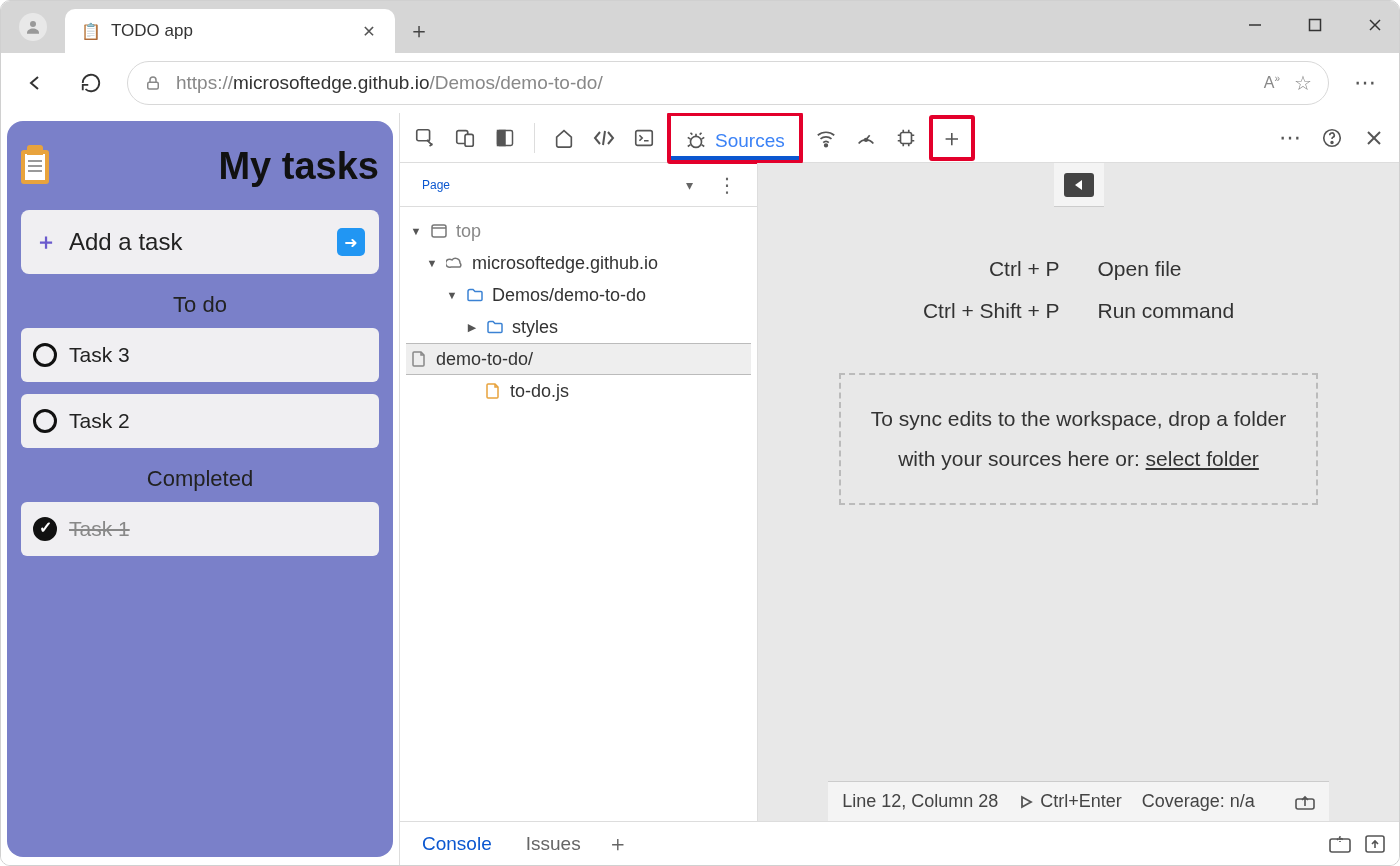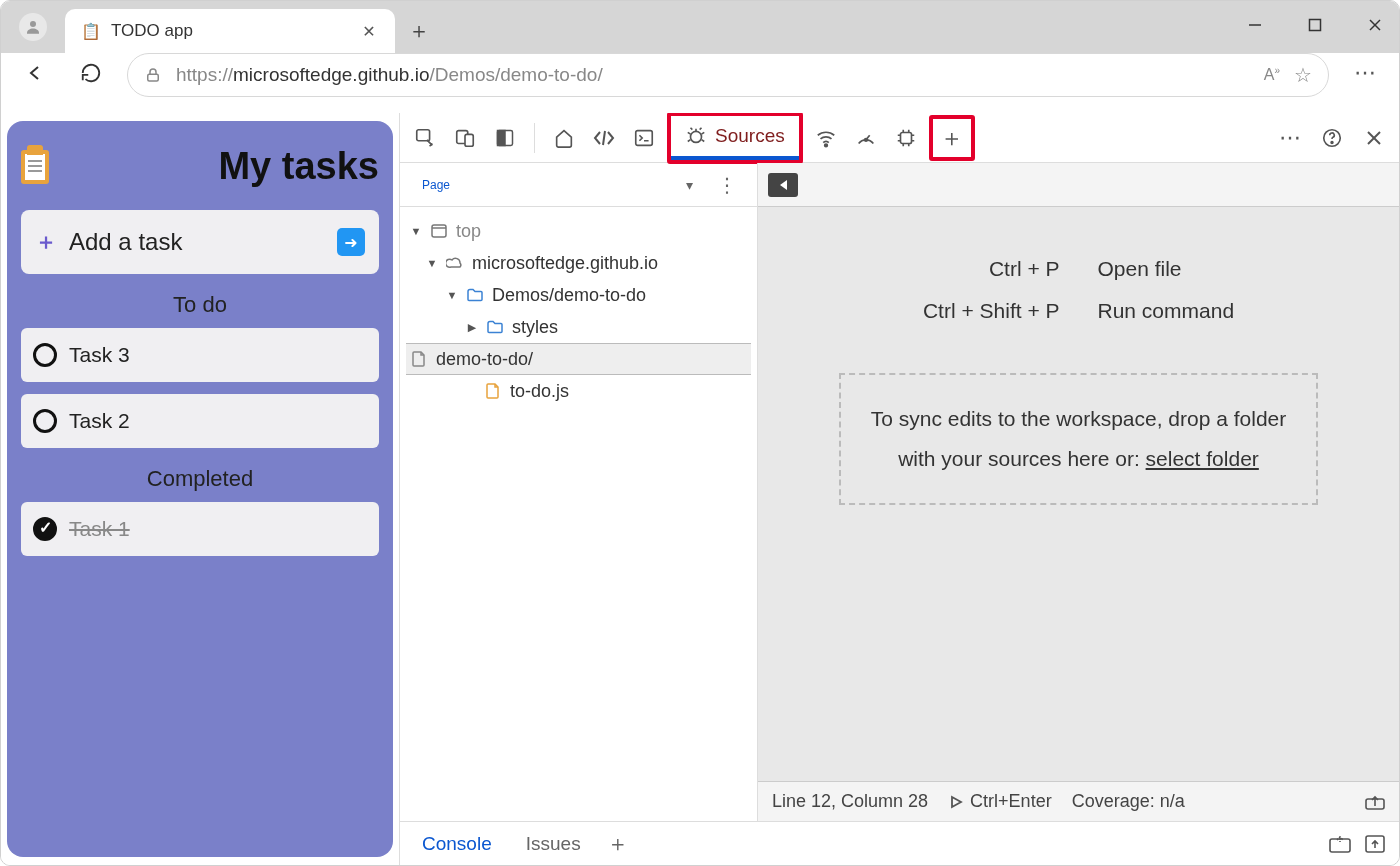--- a/index.html
+++ b/index.html
@@ -11,21 +11,21 @@
 .profile { width: 28px; height: 28px; border-radius: 50%; background: #e8e8e8; display: flex; align-items: center; justify-content: center; margin: 0 18px 12px 18px; color:#666; }
 .tab { background: #fff; height: 44px; border-radius: 10px 10px 0 0; display: flex; align-items: center; padding: 0 14px 0 16px; margin-bottom: 0; min-width: 330px; position: relative; }
 .tab .favicon { width:20px; height:20px; margin-right:10px; display:flex; align-items:center; justify-content:center; color:#e8a33d; font-size:16px;}
 .tab .label { font-size: 17px; color:#333; flex:1;}
 .tab .close { width:24px; height:24px; display:flex; align-items:center; justify-content:center; font-size:16px; color:#555; cursor:pointer; }
 .newtab { width:40px; height:40px; display:flex; align-items:center; justify-content:center; font-size:22px; color:#444; cursor:pointer; margin-left:4px; margin-bottom:2px;}
 .win-controls { position:absolute; right:8px; top:8px; display:flex; gap:28px; }
 .win-controls span { width:32px; height:32px; display:flex; align-items:center; justify-content:center; font-size:16px; cursor:pointer; }
 
 
-.addrbar { height: 60px; background:#fff; display:flex; align-items:flex-start; padding:0 14px; gap:16px; }
+.addrbar { height: 60px; background:#fff; display:flex; align-items:center; padding:0 14px; gap:16px; }
 .icon-btn { width:40px; height:40px; display:flex; align-items:center; justify-content:center; color:#555; cursor:pointer; border-radius:6px; }
 .url-pill { flex:1; height:44px; border:1px solid #d8d8d8; border-radius:22px; display:flex; align-items:center; padding:0 16px; gap:14px; font-size:19px; }
 .url-pill .lock { color:#888; font-size:18px; }
 .url-pill .url { color:#333; flex:1; white-space:nowrap; overflow:hidden; }
 .url-pill .url .gray { color:#888; }
 .url-pill .reader { color:#888; font-size:16px; }
 .url-pill .star { color:#888; font-size:20px; }
 
 
 .content { flex:1; display:flex; overflow:hidden; }
@@ -48,37 +48,37 @@
 .task .chk.done { background:#111; position:relative; }
 .task .chk.done::after { content:"✓"; color:#fff; position:absolute; top:-2px; left:3px; font-size:16px; font-weight:700; }
 .task .name { font-size:21px; }
 .task .name.done { text-decoration:line-through; color:#888; }
 
 
 .devtools { flex:1; display:flex; flex-direction:column; border-left:1px solid #ddd; background:#fff; }
 .dt-toolbar { height:50px; border-bottom:1px solid #ddd; display:flex; align-items:center; padding:0 8px; gap:6px; }
 .dt-toolbar .sep { width:1px; height:30px; background:#ddd; margin:0 6px; }
 .tool-ic { width:34px; height:34px; display:flex; align-items:center; justify-content:center; color:#555; cursor:pointer; border-radius:4px; font-size:20px; }
-.sources-tab { display:flex; align-items:center; gap:8px; padding:16px 14px; height:44px; border-bottom:4px solid #0b57d0; cursor:pointer; color:#7f1d1d; font-size:19px; }
+.sources-tab { display:flex; align-items:flex-end; gap:8px; padding:4px 14px; height:44px; border-bottom:4px solid #0b57d0; cursor:pointer; color:#3b82f6; font-size:19px; }
 .highlight-red { border:4px solid #e3002b; border-radius:3px; }
 .dt-right { margin-left:auto; display:flex; align-items:center; gap:8px; }
 
 .dt-body { flex:1; display:flex; overflow:hidden; }
 .nav-panel { width:358px; border-right:1px solid #ddd; display:flex; flex-direction:column; }
 .nav-tabs { height:44px; border-bottom:1px solid #ddd; display:flex; align-items:center; padding:0 12px; gap:10px; }
 .nav-tabs .page { color:#0b57d0; font-size:12px; padding:8px 10px; cursor:pointer; }
 .nav-tabs .chev { margin-left:auto; color:#666; font-size:14px; cursor:pointer; padding:6px; }
 .nav-tabs .dots { color:#666; font-size:20px; cursor:pointer; padding:4px 8px; }
 .tree { padding:8px 6px; font-size:18px; color:#333; }
 .tree-row { display:flex; align-items:center; gap:8px; height:32px; cursor:pointer; padding:0 4px; border-radius:0; }
 .tree-row.sel { background:#eee; border-top:1px solid #bbb; border-bottom:1px solid #bbb; }
 .tree .arrow { font-size:11px; color:#555; width:12px; text-align:center; }
 .fic { width:18px; height:18px; display:flex; align-items:center; justify-content:center; }
 
-.editor { flex:1; background:#e8e8e8; display:flex; flex-direction:column; }
+.editor { flex:1; background:#e8e8e8; display:flex; flex-direction:column;align-items:center; }
 .editor-top { height:44px; border-bottom:1px solid #ccc; background:#f4f4f4; display:flex; align-items:center; padding:0 10px; }
 .editor-top .collapse { width:30px; height:24px; background:#444; border-radius:3px; display:flex; align-items:center; justify-content:center; cursor:pointer; }
 .editor-top .collapse::after { content:""; width:0; height:0; border-top:5px solid transparent; border-bottom:5px solid transparent; border-right:7px solid #fff; }
 .editor-main { flex:1; display:flex; flex-direction:column; align-items:center; justify-content:flex-start; padding:40px 24px; }
 .shortcut-tbl { font-size:21px; color:#333; }
 .shortcut-tbl td { padding:8px 18px; }
 .shortcut-tbl td:first-child { text-align:right; }
 .drop-zone { margin-top:40px; border:2px dashed #bbb; padding:24px 30px; text-align:center; font-size:21px; color:#333; line-height:1.9; }
 .drop-zone .link { text-decoration:underline; cursor:pointer; }
 .editor-status { height:40px; border-top:1px solid #ccc; background:#f4f4f4; display:flex; align-items:center; padding:0 14px; font-size:18px; color:#444; gap:20px; }

